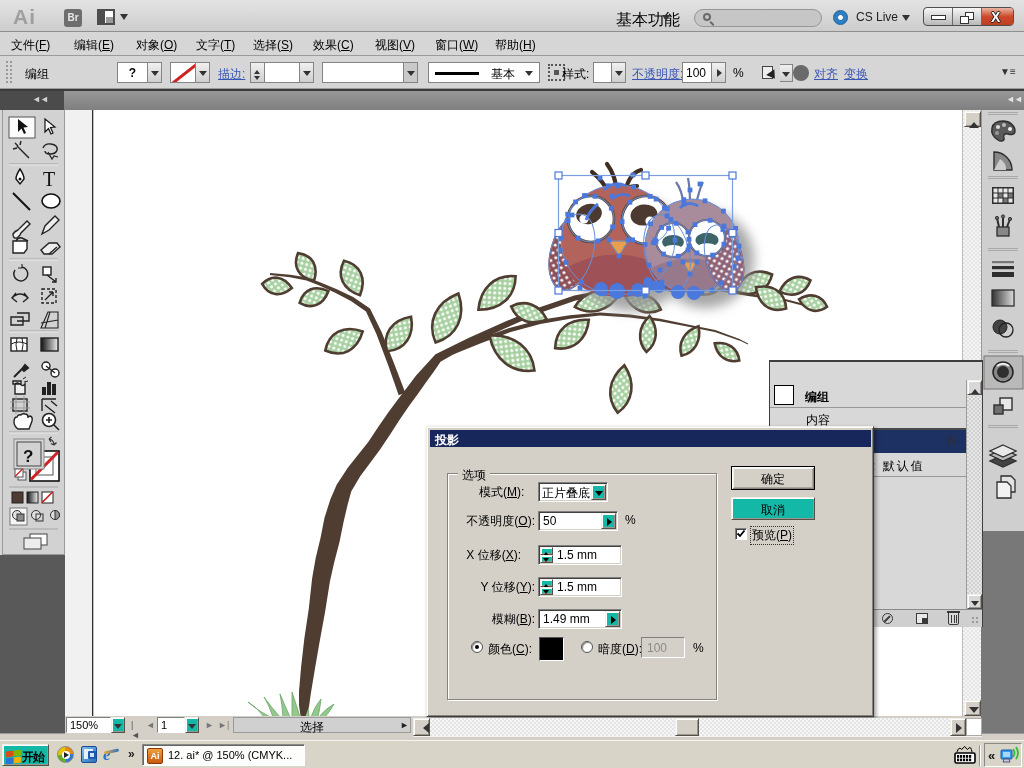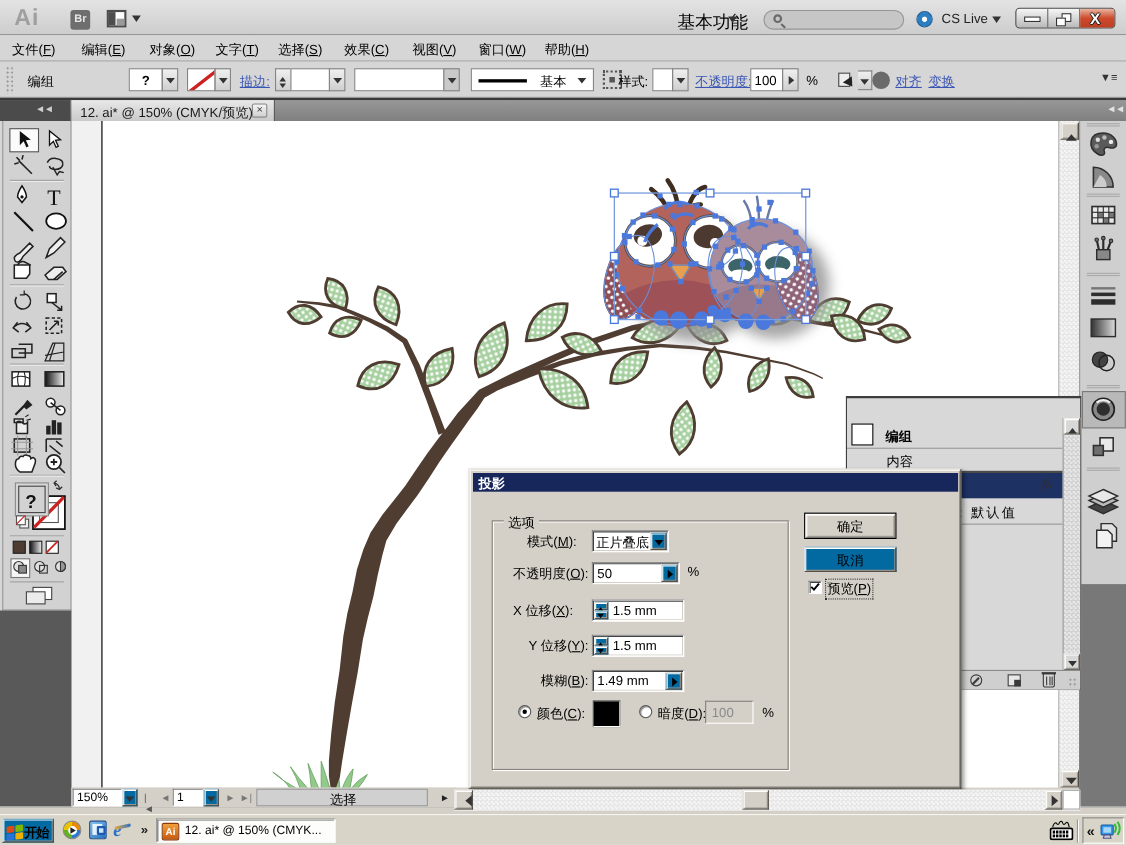--- a/index.html
+++ b/index.html
@@ -1,18 +1,18 @@
 <!DOCTYPE html>
 <html><head><meta charset="utf-8"><style>
 *{margin:0;padding:0;box-sizing:border-box}
 html,body{width:1024px;height:768px;overflow:hidden}
 body{font-family:"Liberation Sans",sans-serif;font-size:12px;color:#000;background:#d6d6d6;position:relative}
 .abs{position:absolute}
 .sunken{background:#fff;border:1px solid;border-color:#808080 #ffffff #ffffff #808080;box-shadow:inset 1px 1px 0 #404040,inset -1px -1px 0 #d4d0c8}
-.btn3d{background:#0369a1;border:1px solid;border-color:#f2efe9 #55514a #55514a #f2efe9;box-shadow:inset 1px 1px 0 #fff,inset -1px -1px 0 #9a968e}
+.btn3d{background:#14b8a6;border:1px solid;border-color:#f2efe9 #55514a #55514a #f2efe9;box-shadow:inset 1px 1px 0 #fff,inset -1px -1px 0 #9a968e}
 .link{color:#3a56b4;text-decoration:underline}
 .aifield{background:#fff;border:1px solid #848484}
 .aibtn{background:linear-gradient(#f0f0f0,#cfcfcf);border:1px solid #848484}
 .dots{background-image:radial-gradient(#9a9a9a 30%,transparent 32%);background-size:4px 4px}
 </style></head>
 <body>
 
 <div class="abs" id="titlebar" style="left:0;top:0;width:1024px;height:32px;background:linear-gradient(#e3e3e3,#cdcdcd);border-bottom:1px solid #8f8f8f">
   <div class="abs" style="left:13px;top:5px;font-size:21px;font-weight:bold;color:#9f9f9f;letter-spacing:1px">Ai</div>
   <div class="abs" style="left:64px;top:9px;width:18px;height:18px;background:#6e6e6e;border-radius:3px;color:#e8e8e8;font-size:10px;font-weight:bold;text-align:center;line-height:18px">Br</div>
@@ -109,24 +109,20 @@
       <div class="abs" style="left:2px;top:7px;border:4px solid transparent;border-top:5px solid #333"></div>
     </div>
   <div class="abs" style="left:793px;top:9px;width:16px;height:16px;border-radius:50%;background:#6a6a6a"></div>
   <div class="abs link" style="left:814px;top:10px">对齐</div>
   <div class="abs link" style="left:844px;top:10px">变换</div>
   <div class="abs" style="left:1000px;top:10px;color:#333;font-size:10px">▼≡</div>
 </div>
 
 <div class="abs" id="tabbar" style="left:0;top:89px;width:1024px;height:21px;background:linear-gradient(#989898,#7f7f7f);border-top:2px solid #3a3a3a">
   <div class="abs" style="left:0;top:0;width:64px;height:19px;background:#4b4b4b;color:#cfcfcf;font-size:9px;padding:3px 0 0 32px;letter-spacing:-1px">◄◄</div>
-  <div class="abs" style="left:65px;top:0;width:185px;height:19px;background:linear-gradient(#e8e8e8,#cacaca);border-right:1px solid #5c5c5c;color:#1a1a1a">
-    <div class="abs" style="left:8px;top:3px;white-space:nowrap">12. ai* @ 150% (CMYK/预览)</div>
-    <div class="abs" style="left:164px;top:3px;width:14px;height:13px;background:linear-gradient(#f4f4f4,#d0d0d0);border:1px solid #8a8a8a;border-radius:2px;text-align:center;line-height:11px;font-size:10px;color:#444">×</div>
-  </div>
   <div class="abs" style="left:1006px;top:3px;color:#e2e2e2;font-size:9px;letter-spacing:-1px">◄◄</div>
 </div>
 
 <div class="abs" id="canvas" style="left:65px;top:110px;width:897px;height:607px;background:#fff">
     <svg width="897" height="607" viewBox="65 110 897 607" style="position:absolute;left:0;top:0">
 <defs>
 <pattern id="ld" patternUnits="userSpaceOnUse" width="7" height="7">
           <rect width="7" height="7" fill="#a7d0a0"></rect>
           <circle cx="1.8" cy="1.8" r="1.5" fill="#fff"></circle>
           <circle cx="5.3" cy="5.3" r="1.5" fill="#fff"></circle>
@@ -705,21 +701,21 @@
   <div class="abs" style="left:64px;top:1px;width:13px;height:16px;color:#555;font-size:9px;padding:3px 0 0 2px">|◄</div>
   <div class="abs" style="left:79px;top:1px;width:11px;height:16px;color:#777;font-size:9px;padding:3px 0 0 2px">◄</div>
   <div class="abs sunken" style="left:92px;top:1px;width:28px;height:16px;box-shadow:none;border-color:#808080 #fff #fff #808080">
       <div class="abs" style="left:3px;top:1px;font-size:11px">1</div>
     </div>
   <div class="abs btn3d" style="left:120px;top:1px;width:14px;height:16px">
       <div class="abs" style="left:2px;top:6px;border:4px solid transparent;border-top:5px solid #333"></div>
     </div>
   <div class="abs" style="left:138px;top:1px;width:11px;height:16px;color:#777;font-size:9px;padding:3px 0 0 2px">►</div>
   <div class="abs" style="left:151px;top:1px;width:13px;height:16px;color:#777;font-size:9px;padding:3px 0 0 2px">►|</div>
-  <div class="abs" style="left:168px;top:1px;width:156px;height:16px;background:#d0d0d0;border:1px solid #9a9a9a">
+  <div class="abs" style="left:168px;top:1px;width:178px;height:16px;background:#d0d0d0;border:1px solid #9a9a9a">
     <div class="abs" style="left:66px;top:1px">选择</div>
     <div class="abs" style="left:166px;top:2px;color:#222;font-size:9px">►</div>
   </div>
 </div>
 <div class="abs" id="hscroll" style="left:413px;top:718px;width:569px;height:19px;background:#f2f2f2">
   <div class="abs btn3d" style="left:0px;top:0px;width:17px;height:18px;background:#d4d0c8">
       <div class="abs" style="left:4px;top:4px;border:5px solid transparent;border-right:6px solid #333"></div>
     </div>
   <div class="abs" style="left:17px;top:0px;width:520px;height:18px;background:repeating-conic-gradient(#f6f6f6 0 25%,#e4e4e4 0 50%) 0 0/4px 4px"></div>
   <div class="abs btn3d" style="left:262px;top:0px;width:24px;height:18px;background:#d4d0c8"></div>

